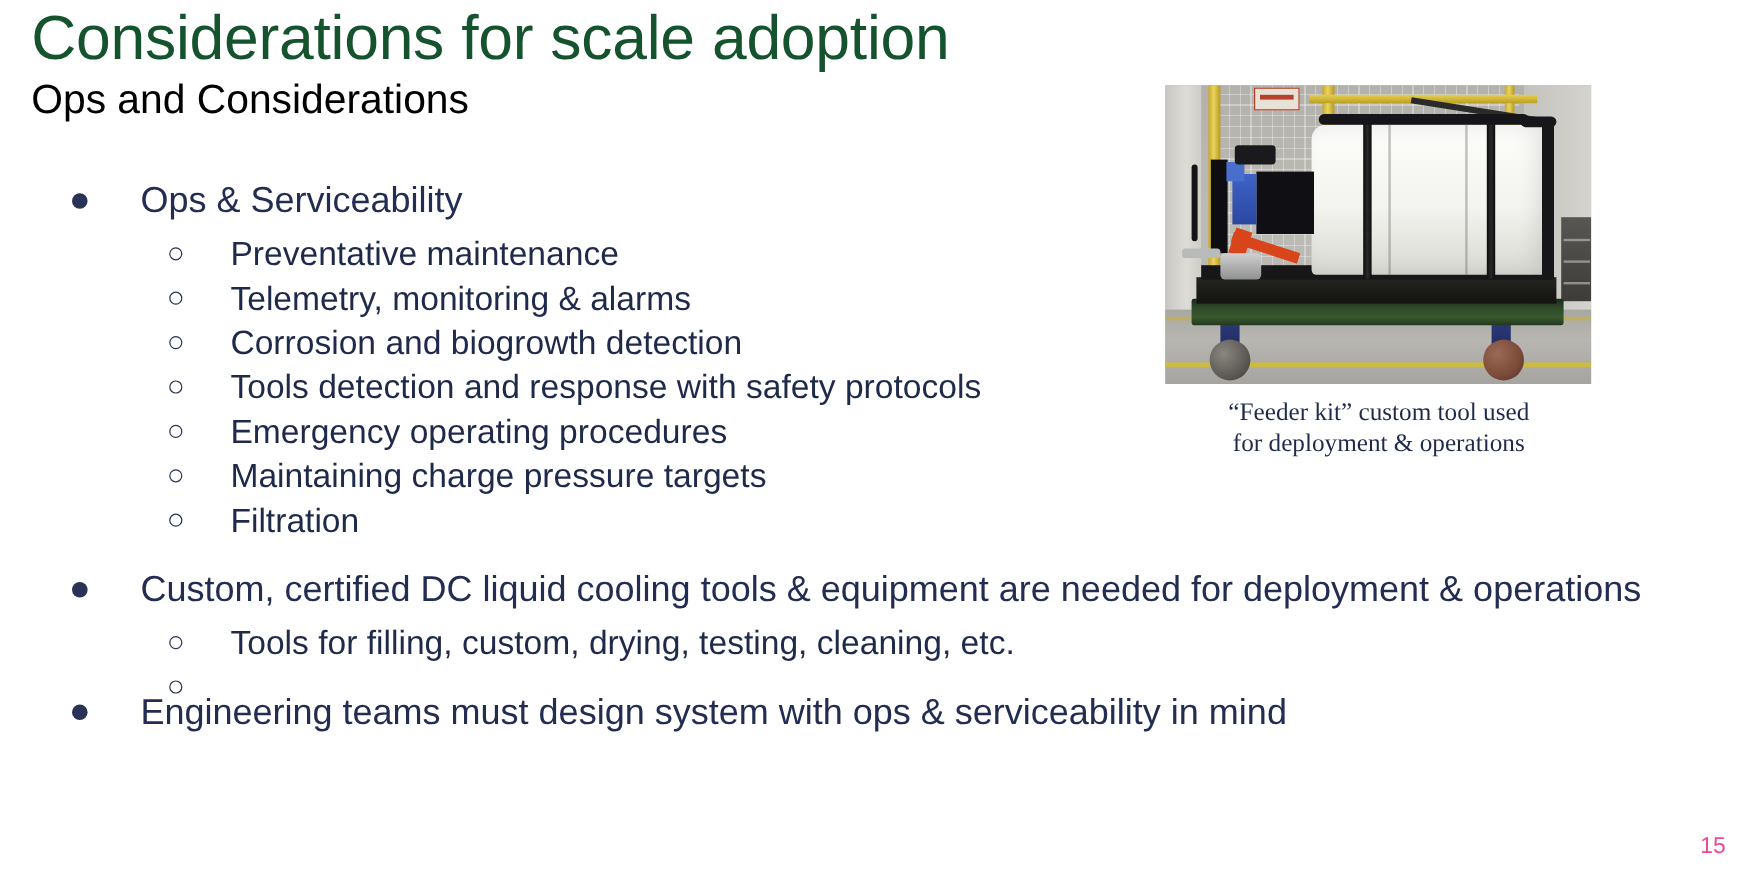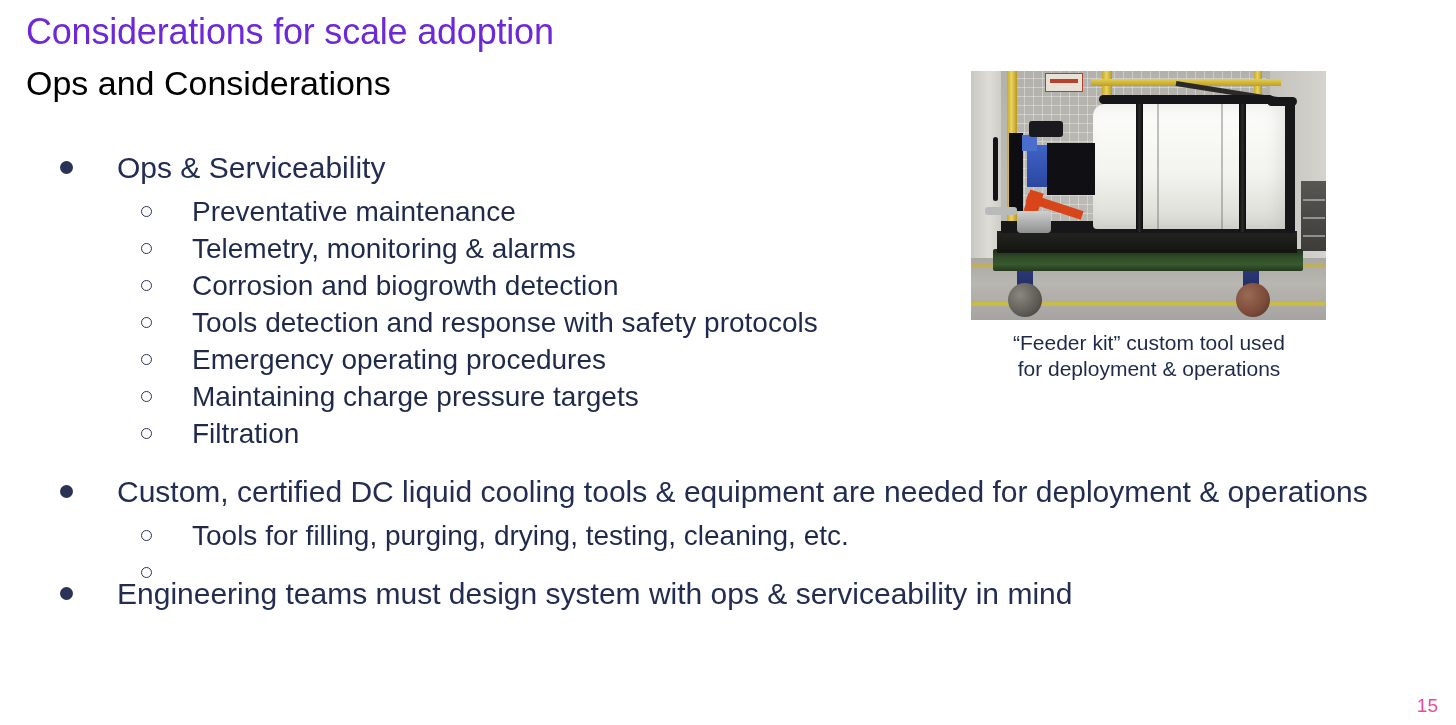--- a/index.html
+++ b/index.html
@@ -18,23 +18,23 @@
 
   
   #title-block {
     position: absolute;
     left: 26px;
     top: 2px;
     width: 930px;
   }
   #slide-title {
     font-family: "Liberation Sans", sans-serif;
-    font-size: 36px;
+    font-size: 52px;
     line-height: 60px;
-    color: #6d28d9;
+    color: #14532d;
     font-weight: 400;
     letter-spacing: -0.2px;
     white-space: nowrap;
   }
   #slide-subtitle {
     font-family: "Liberation Sans", sans-serif;
     font-size: 34px;
     line-height: 42px;
     color: #000000;
     font-weight: 400;
@@ -371,21 +371,21 @@
   
   #photo-caption {
     position: absolute;
     left: 971px;
     top: 330px;
     width: 356px;
     text-align: center;
     color: #1f2a4a;
     font-size: 21px;
     line-height: 26px;
-    font-family: Liberation Sans, sans-serif;
+    font-family: Liberation Serif, serif;
   }
 
   
   #page-number {
     position: absolute;
     right: 18px;
     bottom: 8px;
     color: #ec4899;
     font-size: 19px;
     font-family: "Liberation Sans", sans-serif;
@@ -439,21 +439,21 @@
   </div>
 
   <div class="group gap-before-l1">
     <div class="bullet-l1">
       <span class="marker"></span>
       <span>Custom, certified DC liquid cooling tools &amp; equipment are needed for deployment &amp; operations</span>
     </div>
     <div class="sub-list">
       <div class="bullet-l2">
         <span class="marker"></span>
-        <span>Tools for filling, purging, drying, testing, cleaning, etc.</span>
+        <span>Tools for filling, custom, drying, testing, cleaning, etc.</span>
       </div>
       <div class="bullet-l2">
         <span class="marker"></span>
       </div>
     </div>
   </div>
 
   <div class="group gap-after-l1-wrap">
     <div class="bullet-l1">
       <span class="marker"></span>

